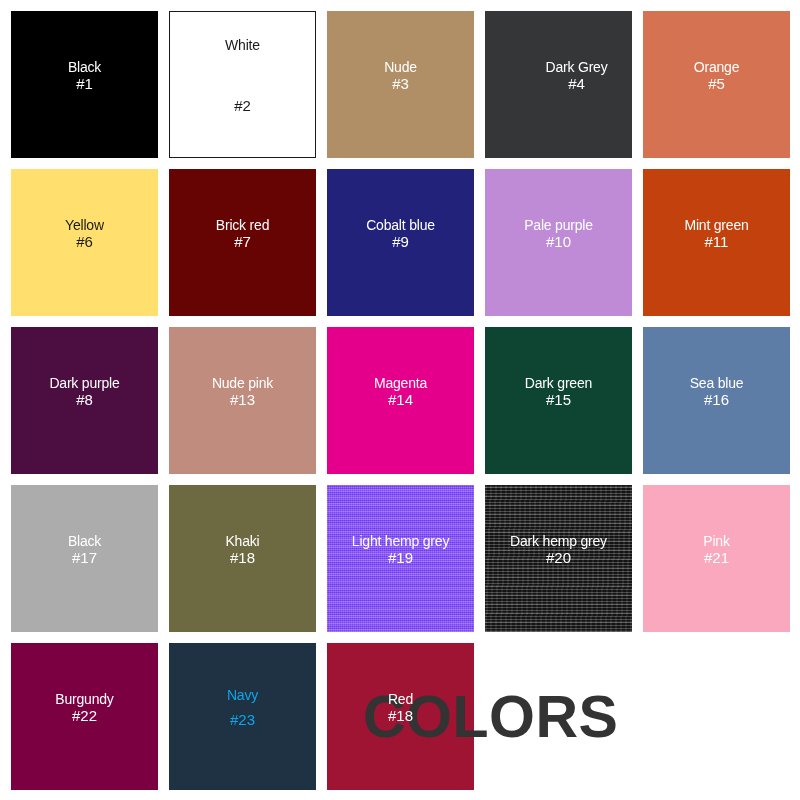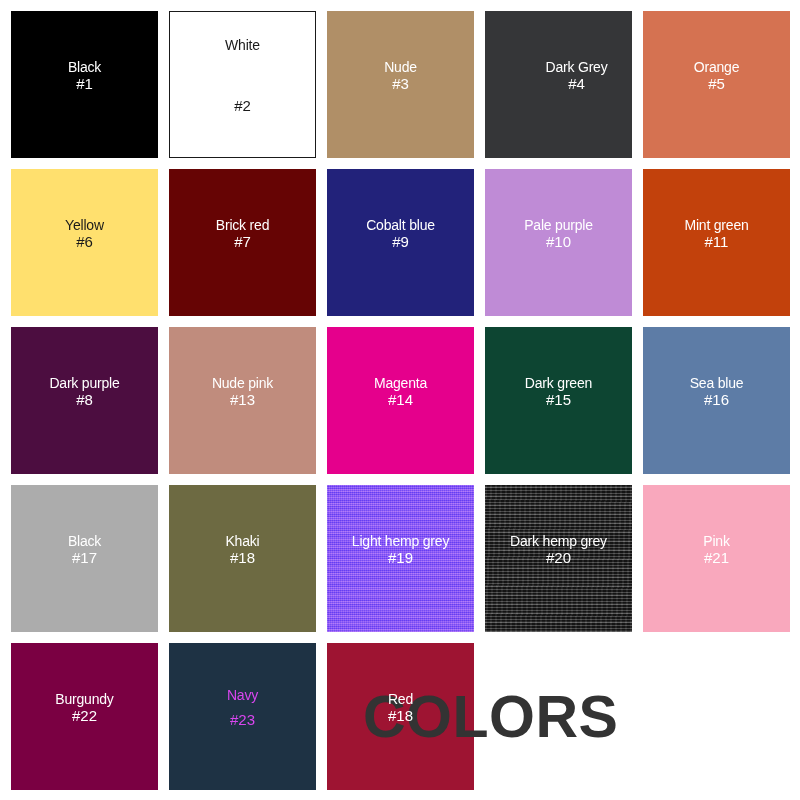--- a/index.html
+++ b/index.html
@@ -181,21 +181,21 @@
       <div class="num">#20</div>
     </div>
     <div class="swatch" style="background: rgb(249, 168, 189); color: rgb(255, 255, 255);">
       <div class="lbl">Pink</div>
       <div class="num">#21</div>
     </div>
     <div class="swatch" style="background: rgb(122, 0, 66); color: rgb(255, 255, 255);">
       <div class="lbl">Burgundy</div>
       <div class="num">#22</div>
     </div>
-    <div class="swatch" style="background: rgb(30, 50, 68); color: #d946ef; gap: 8px;">
+    <div class="swatch" style="background: rgb(30, 50, 68); color: #0ea5e9; gap: 8px;">
       <div class="lbl">Navy</div>
       <div class="num">#23</div>
     </div>
     <div class="swatch" style="background: rgb(158, 20, 50); color: rgb(255, 255, 255);">
       <div class="lbl">Red</div>
       <div class="num">#18</div>
     </div>
     <div class="title-cell">
       <div class="title-text" style="color: rgb(51, 51, 51);">COLORS</div>
     </div>

